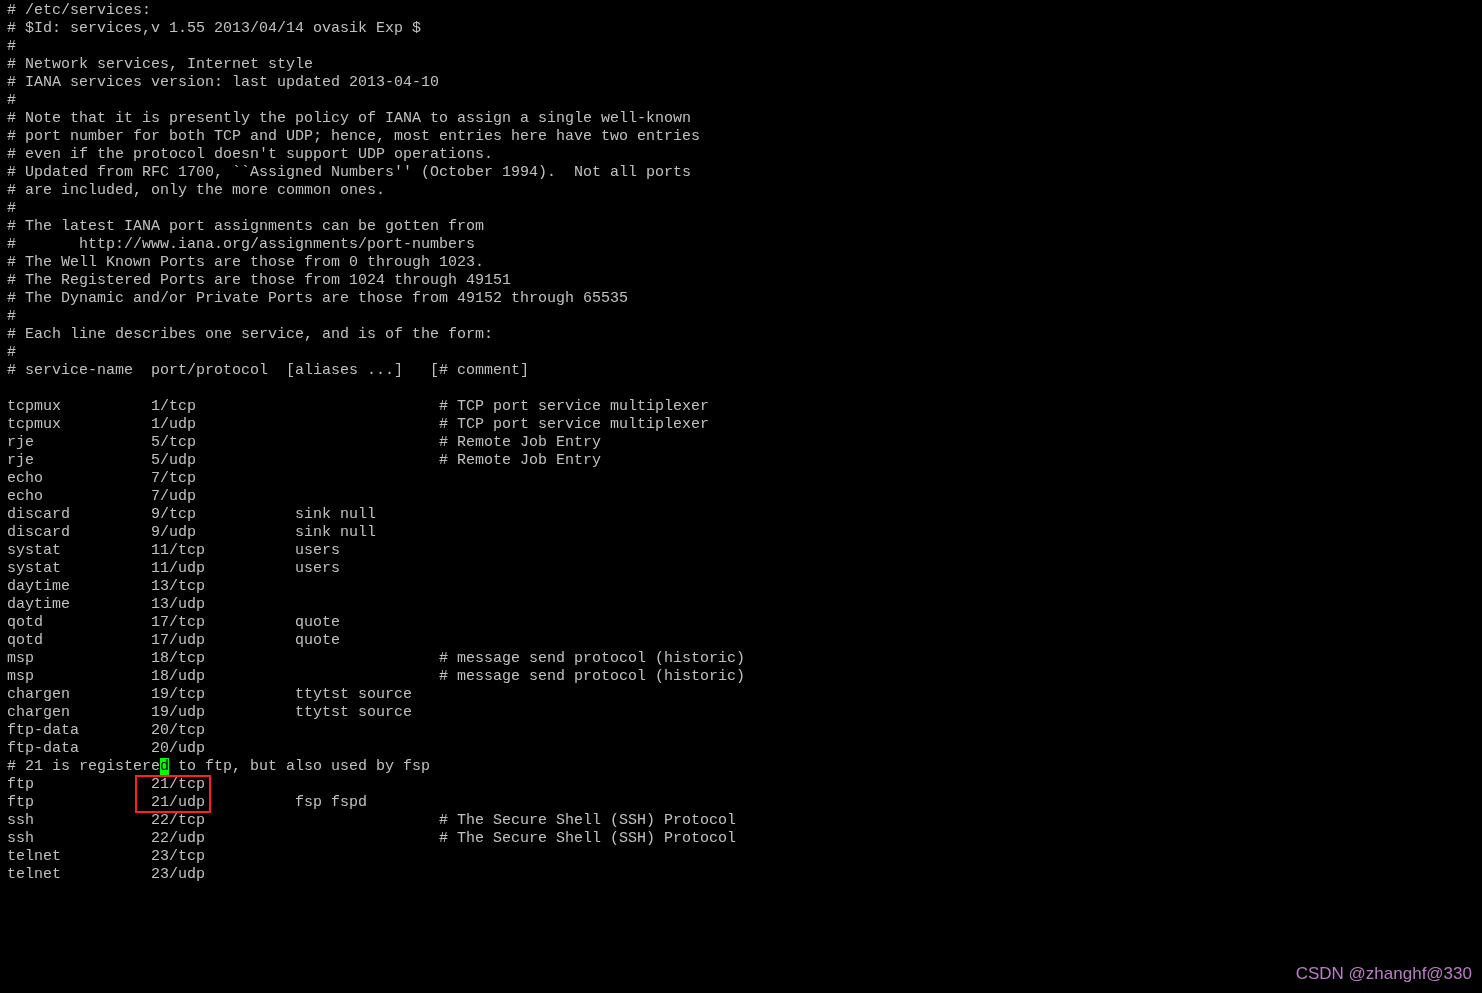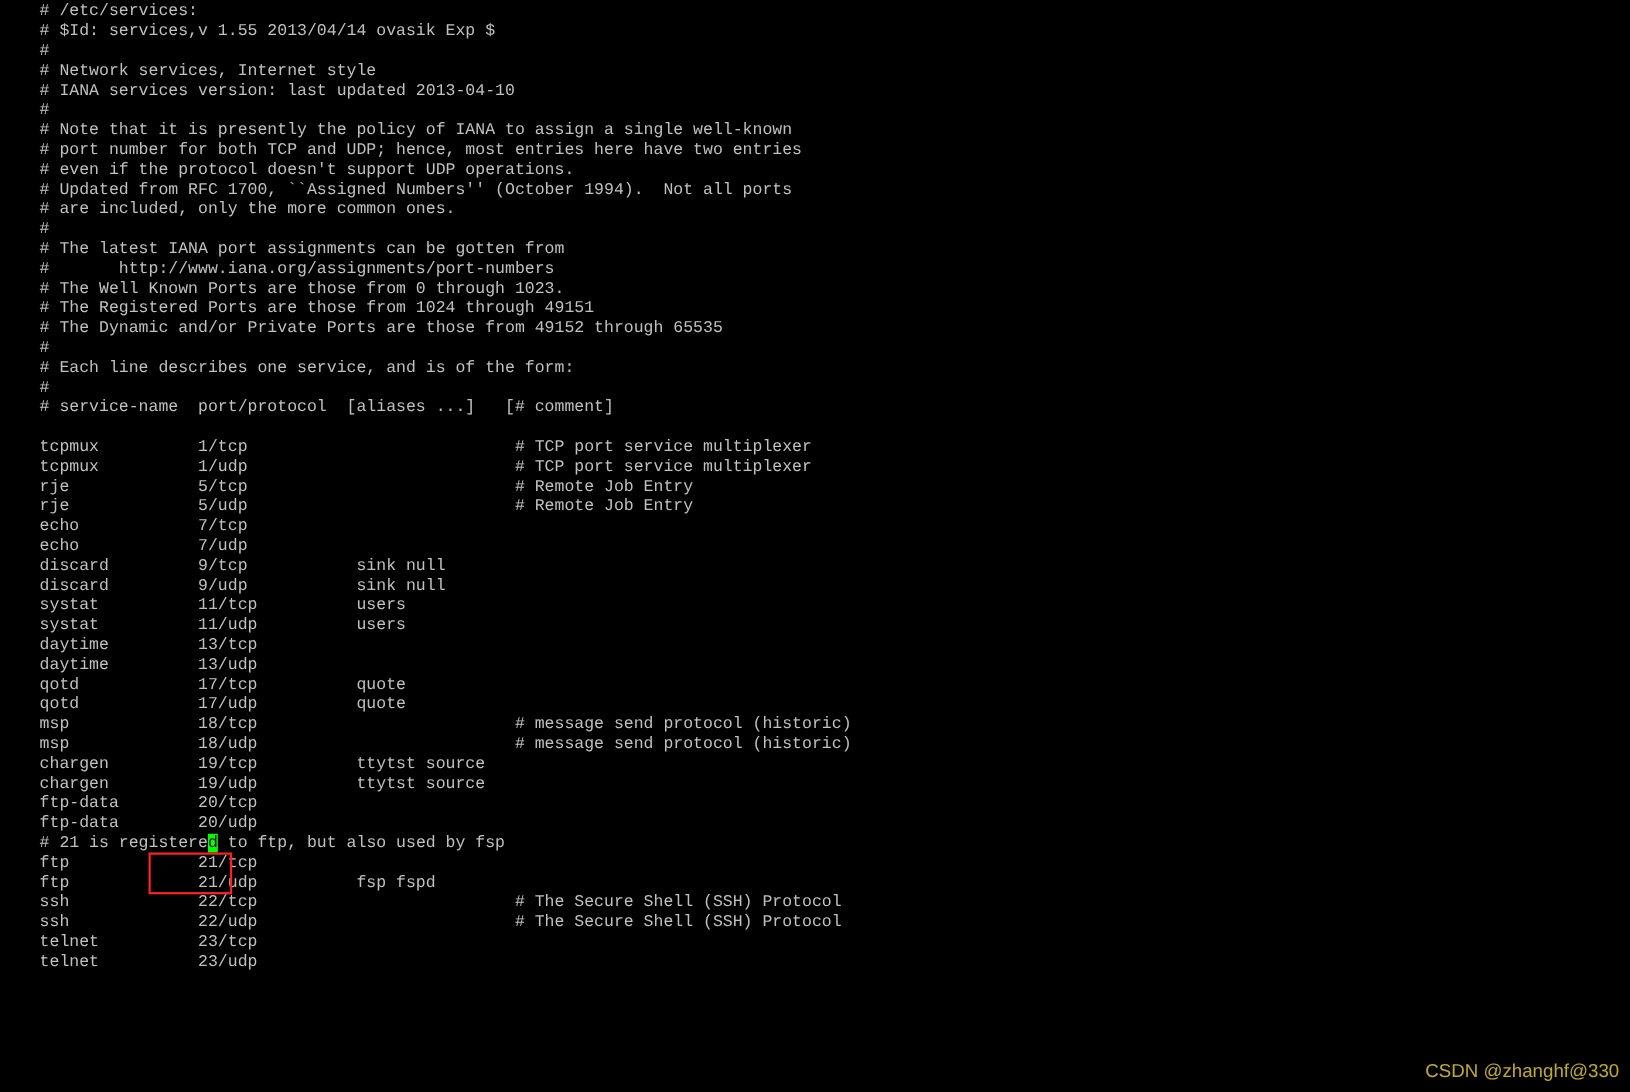--- a/index.html
+++ b/index.html
@@ -8,39 +8,38 @@
       color: #c0c0c0;
       font-family: "Courier New", Courier, monospace;
       font-size: 15px;
       line-height: 18px;
       width: 1482px;
       height: 993px;
       overflow: hidden;
       position: relative;
     }
     .terminal {
-      padding: 2px 20px;
+      padding: 2px 7px;
       white-space: pre;
-      margin-left: 16px;
     }
     .line { display: block; }
     .cursor {
       background: #00ff00;
       color: #000;
     }
     .highlight-box {
       position: absolute;
       border: 2px solid #ff2222;
       pointer-events: none;
     }
     .watermark {
       position: absolute;
       right: 10px;
       bottom: 10px;
-      color: #fde047;
+      color: #f0abfc;
       font-family: Arial, sans-serif;
       font-size: 17px;
       opacity: 0.75;
     }
   </style>
 </head>
 <body>
 
 <div class="terminal" id="terminal"><span class="line"># /etc/services:</span><span class="line"># $Id: services,v 1.55 2013/04/14 ovasik Exp $</span><span class="line">#</span><span class="line"># Network services, Internet style</span><span class="line"># IANA services version: last updated 2013-04-10</span><span class="line">#</span><span class="line"># Note that it is presently the policy of IANA to assign a single well-known</span><span class="line"># port number for both TCP and UDP; hence, most entries here have two entries</span><span class="line"># even if the protocol doesn't support UDP operations.</span><span class="line"># Updated from RFC 1700, ``Assigned Numbers'' (October 1994).  Not all ports</span><span class="line"># are included, only the more common ones.</span><span class="line">#</span><span class="line"># The latest IANA port assignments can be gotten from</span><span class="line">#       http://www.iana.org/assignments/port-numbers</span><span class="line"># The Well Known Ports are those from 0 through 1023.</span><span class="line"># The Registered Ports are those from 1024 through 49151</span><span class="line"># The Dynamic and/or Private Ports are those from 49152 through 65535</span><span class="line">#</span><span class="line"># Each line describes one service, and is of the form:</span><span class="line">#</span><span class="line"># service-name  port/protocol  [aliases ...]   [# comment]</span><span class="line">&nbsp;</span><span class="line">tcpmux          1/tcp                           # TCP port service multiplexer</span><span class="line">tcpmux          1/udp                           # TCP port service multiplexer</span><span class="line">rje             5/tcp                           # Remote Job Entry</span><span class="line">rje             5/udp                           # Remote Job Entry</span><span class="line">echo            7/tcp</span><span class="line">echo            7/udp</span><span class="line">discard         9/tcp           sink null</span><span class="line">discard         9/udp           sink null</span><span class="line">systat          11/tcp          users</span><span class="line">systat          11/udp          users</span><span class="line">daytime         13/tcp</span><span class="line">daytime         13/udp</span><span class="line">qotd            17/tcp          quote</span><span class="line">qotd            17/udp          quote</span><span class="line">msp             18/tcp                          # message send protocol (historic)</span><span class="line">msp             18/udp                          # message send protocol (historic)</span><span class="line">chargen         19/tcp          ttytst source</span><span class="line">chargen         19/udp          ttytst source</span><span class="line">ftp-data        20/tcp</span><span class="line">ftp-data        20/udp</span><span class="line"># 21 is registere<span class="cursor">d</span> to ftp, but also used by fsp</span><span class="line">ftp             21/tcp</span><span class="line">ftp             21/udp          fsp fspd</span><span class="line">ssh             22/tcp                          # The Secure Shell (SSH) Protocol</span><span class="line">ssh             22/udp                          # The Secure Shell (SSH) Protocol</span><span class="line">telnet          23/tcp</span><span class="line">telnet          23/udp</span></div>
 

